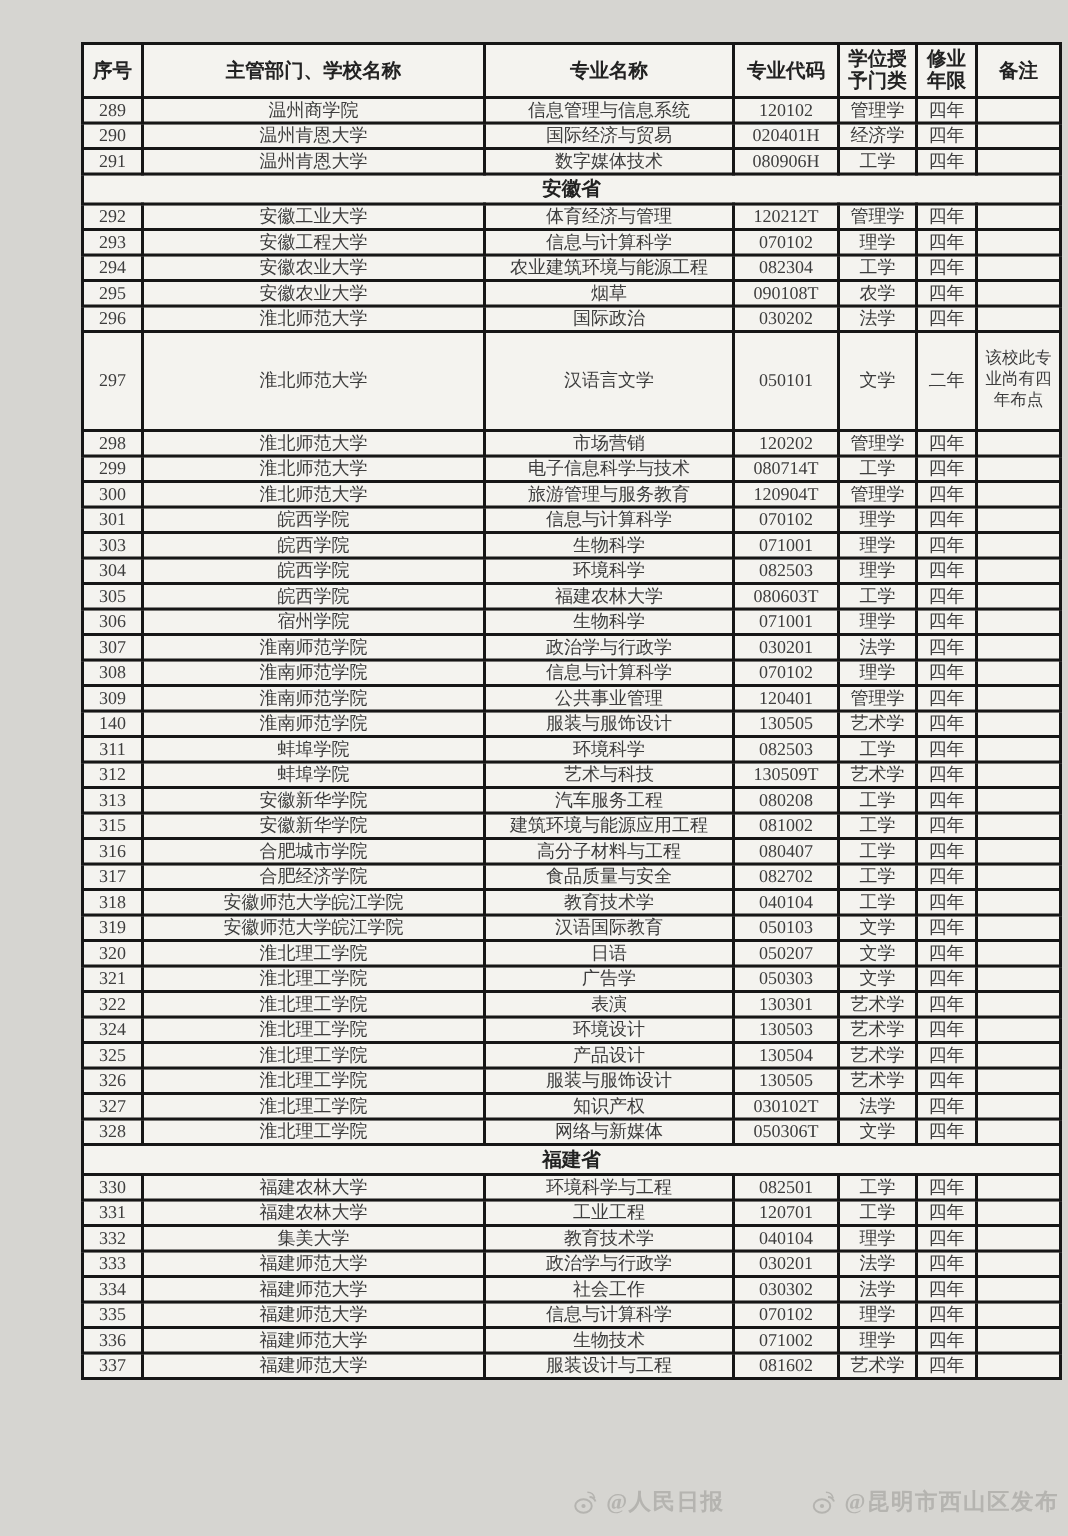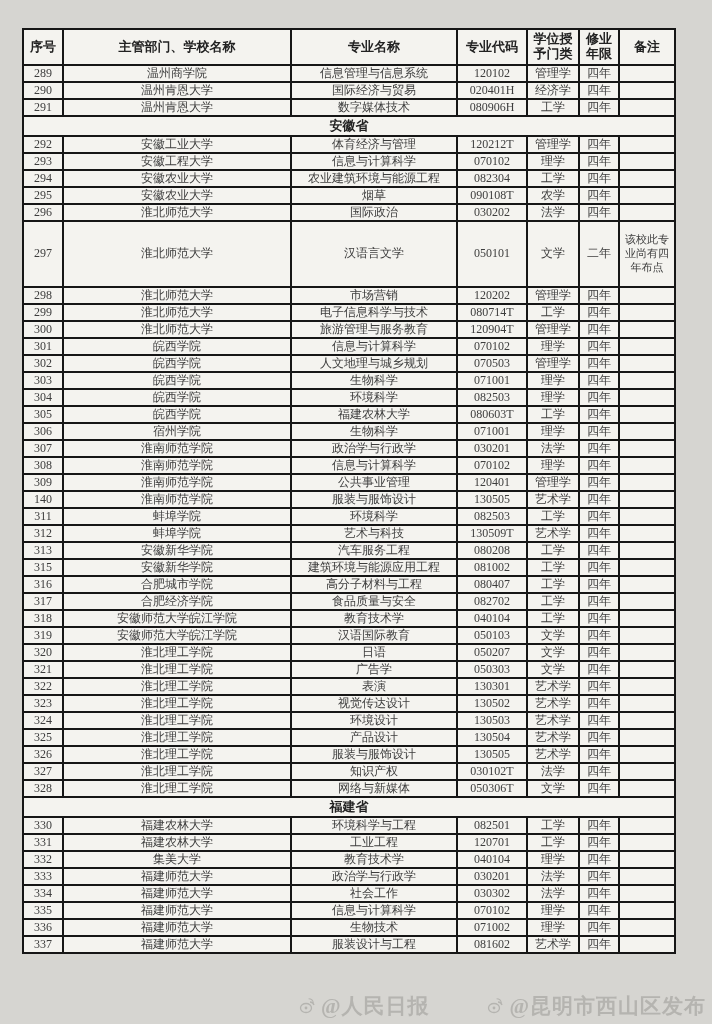--- a/index.html
+++ b/index.html
@@ -8,21 +8,21 @@
     font-family: "Liberation Serif", "DejaVu Serif", serif;
     overflow: hidden;
   }
   .page {
     position: relative;
     width: 712px; height: 1024px;
     background: #d6d5d1;
   }
   table.reg-table {
     position: absolute;
-    left: 22px; top: 28px;
+    left: 54px; top: 28px;
     width: 652px;
     border-collapse: collapse;
     table-layout: fixed;
   }
   .reg-table th, .reg-table td {
     border: 2px solid #161616;
     background: #f4f3ef;
     text-align: center;
     vertical-align: middle;
     padding: 0 2px;
@@ -65,21 +65,21 @@
     gap: 58px;
     padding-right: 6px;
     box-sizing: border-box;
     align-items: center;
   }
   .watermark {
     display: flex;
     align-items: center;
     gap: 4px;
     color: #b5b4b0;
-    font-size: 21px;
+    font-size: 15px;
     font-weight: bold;
     letter-spacing: 1px;
   }
   .watermark svg { display: block; }
 </style>
 </head>
 <body>
 
 <div class="page">
 
@@ -219,29 +219,20 @@
         <tr class="data-row">
           <td>301</td>
           <td>皖西学院</td>
           <td>信息与计算科学</td>
           <td>070102</td>
           <td>理学</td>
           <td>四年</td>
           <td class="note-cell"></td>
         </tr>
         <tr class="data-row">
-          <td>302</td>
-          <td>皖西学院</td>
-          <td>人文地理与城乡规划</td>
-          <td>070503</td>
-          <td>管理学</td>
-          <td>四年</td>
-          <td class="note-cell"></td>
-        </tr>
-        <tr class="data-row">
           <td>303</td>
           <td>皖西学院</td>
           <td>生物科学</td>
           <td>071001</td>
           <td>理学</td>
           <td>四年</td>
           <td class="note-cell"></td>
         </tr>
         <tr class="data-row">
           <td>304</td>
@@ -394,29 +385,20 @@
           <td>050303</td>
           <td>文学</td>
           <td>四年</td>
           <td class="note-cell"></td>
         </tr>
         <tr class="data-row">
           <td>322</td>
           <td>淮北理工学院</td>
           <td>表演</td>
           <td>130301</td>
-          <td>艺术学</td>
-          <td>四年</td>
-          <td class="note-cell"></td>
-        </tr>
-        <tr class="data-row">
-          <td>323</td>
-          <td>淮北理工学院</td>
-          <td>视觉传达设计</td>
-          <td>130502</td>
           <td>艺术学</td>
           <td>四年</td>
           <td class="note-cell"></td>
         </tr>
         <tr class="data-row">
           <td>324</td>
           <td>淮北理工学院</td>
           <td>环境设计</td>
           <td>130503</td>
           <td>艺术学</td>

